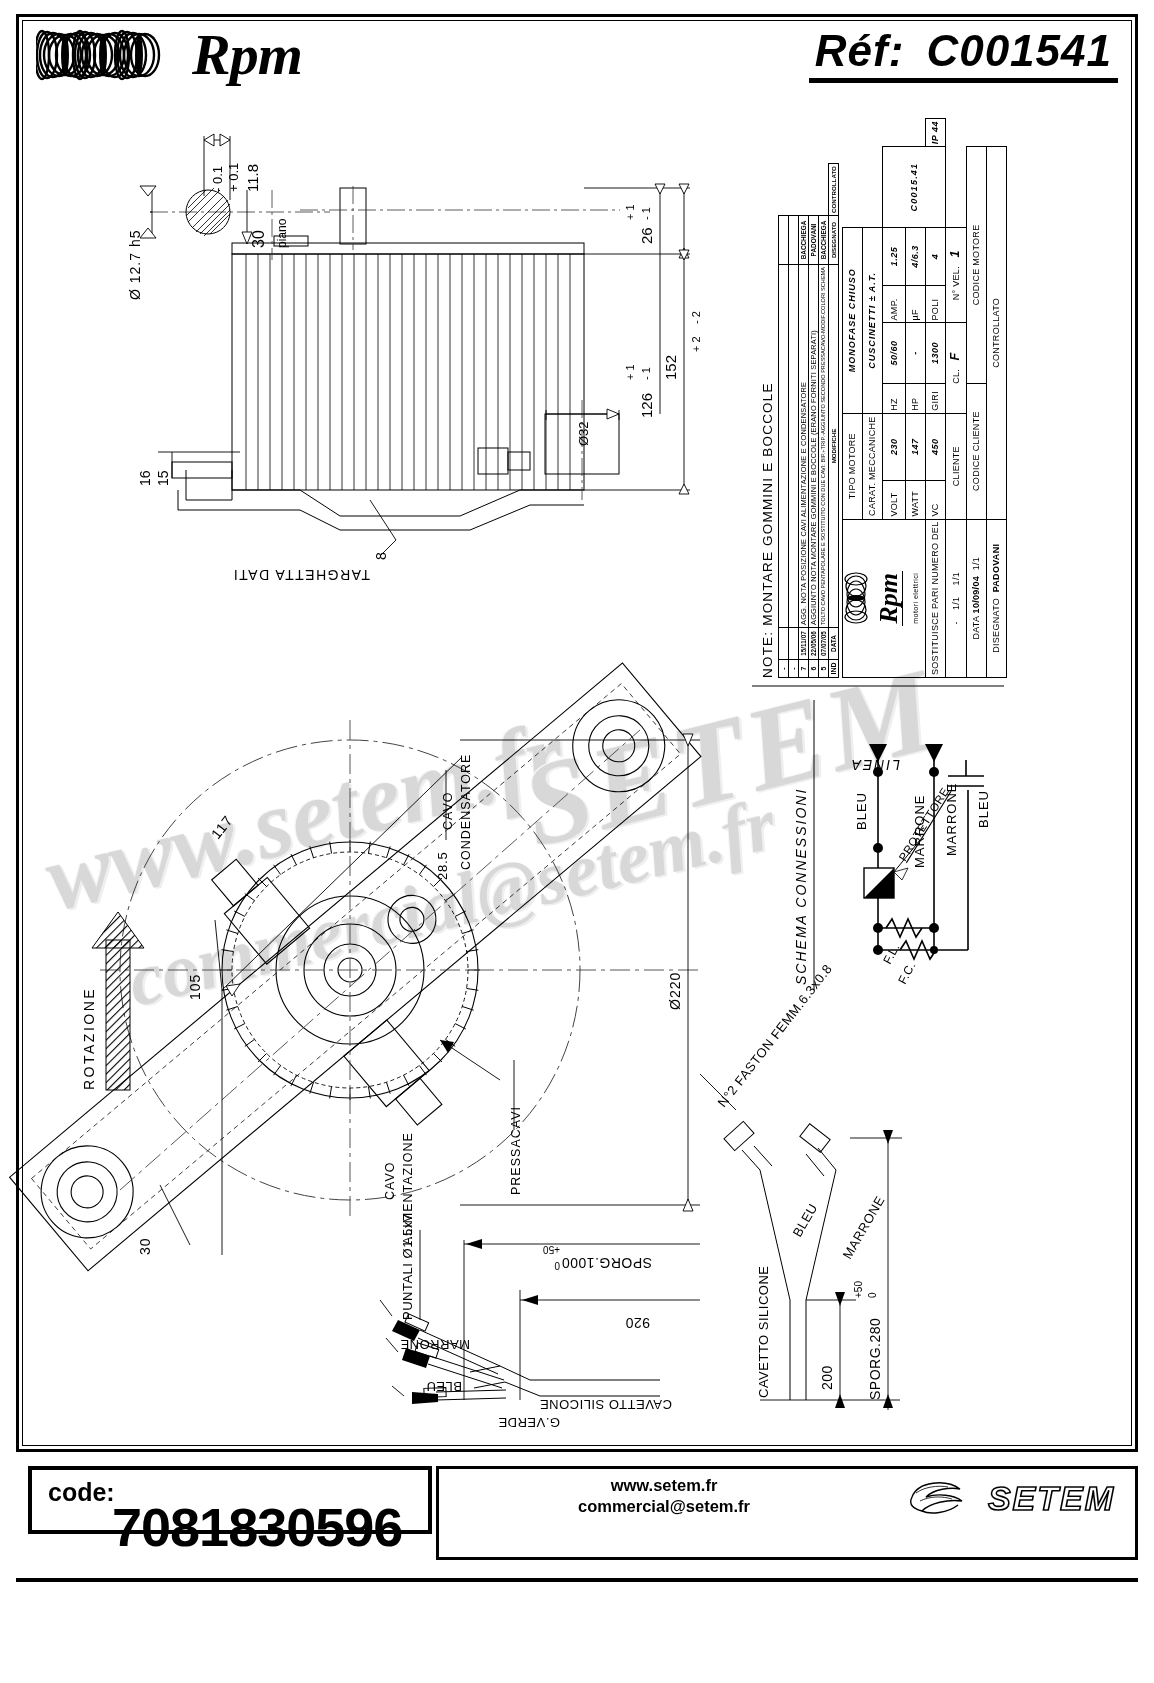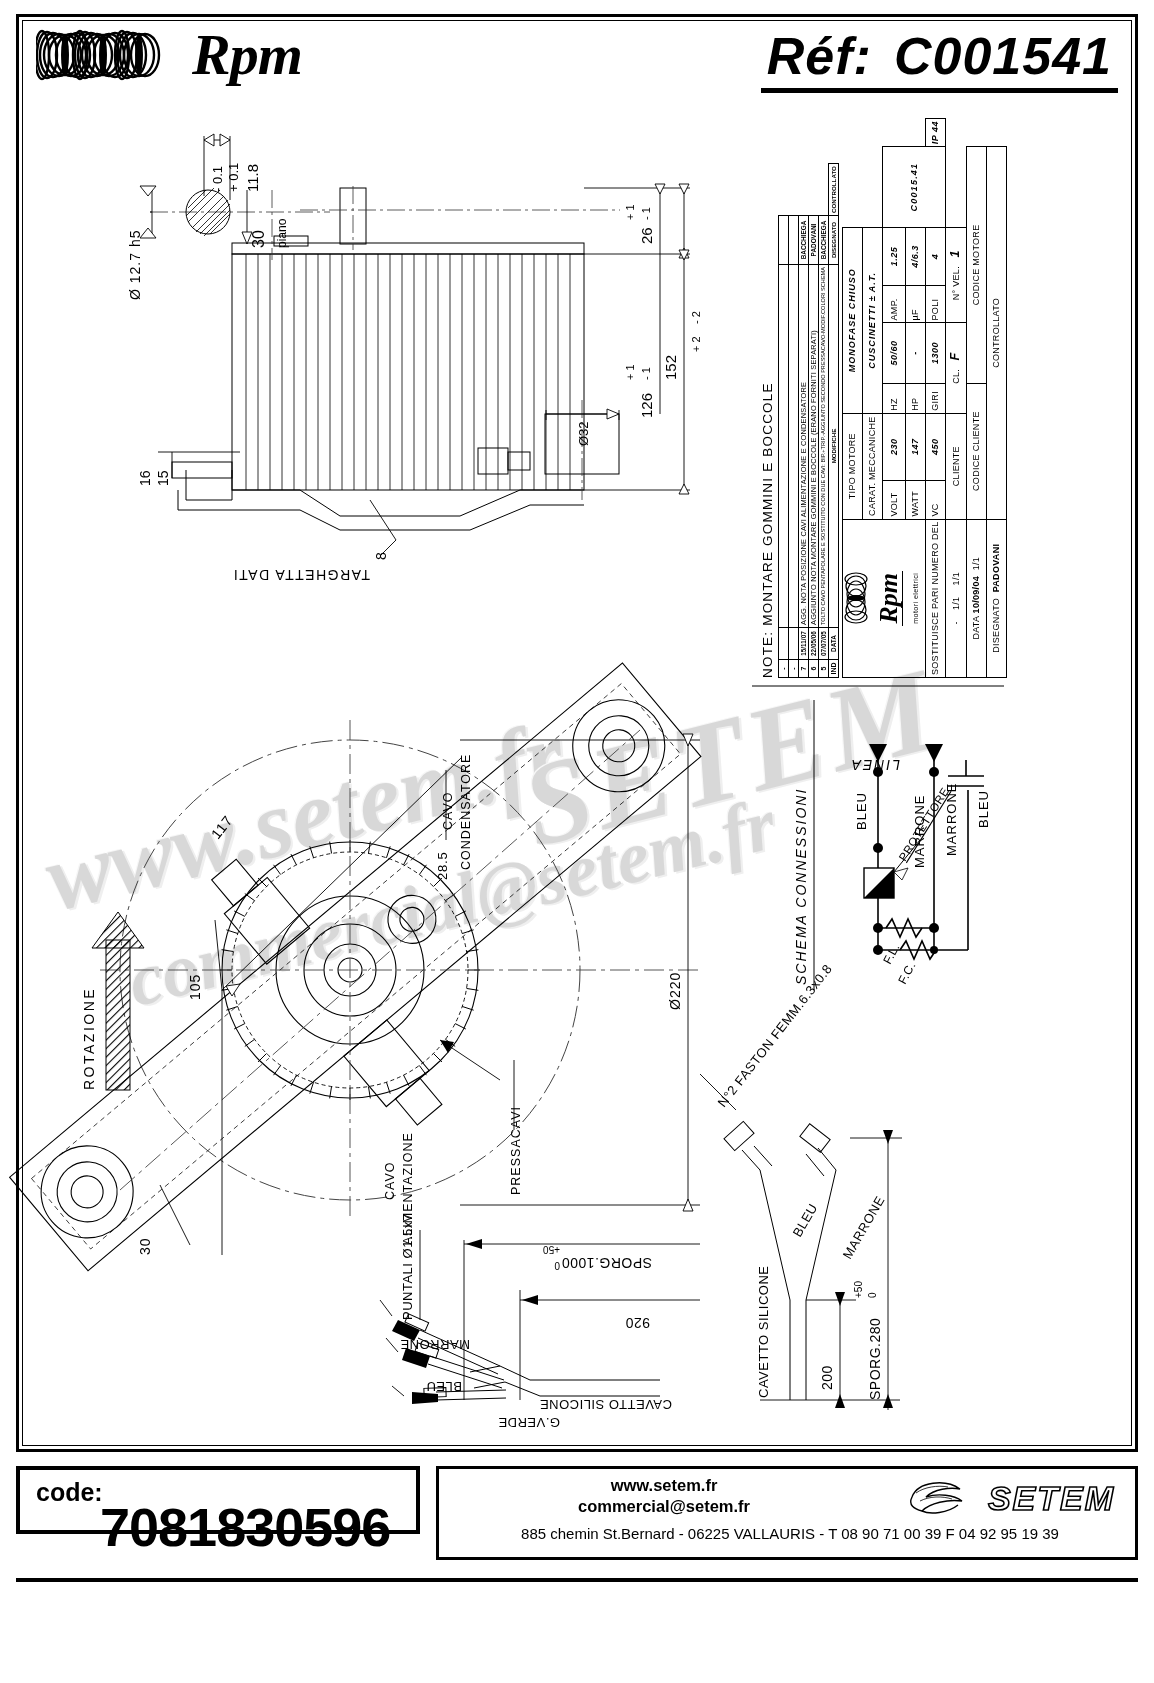--- a/index.html
+++ b/index.html
@@ -7,21 +7,21 @@
   #page{position:relative;width:1154px;height:1683px;background:#fff;overflow:hidden;}
 
   
   .frame{position:absolute;left:16px;top:14px;width:1122px;height:1438px;border:3px solid #000;box-sizing:border-box;}
   .frame-inner{position:absolute;left:22px;top:20px;width:1110px;height:1426px;border:1px solid #000;box-sizing:border-box;}
 
   
   .logo-wrap{position:absolute;left:36px;top:26px;display:flex;align-items:center;gap:6px;}
   .coils{display:flex;align-items:center;}
   .logo-text{font-family:"Liberation Serif",serif;font-style:italic;font-weight:bold;font-size:58px;line-height:1;letter-spacing:-1px;}
-  .ref{position:absolute;right:36px;top:26px;font-style:italic;font-weight:bold;font-size:52px;
+  .ref{position:absolute;right:36px;top:26px;font-style:italic;font-weight:bold;font-size:44px;
        border-bottom:5px solid #000;padding:0 6px 2px 6px;white-space:nowrap;letter-spacing:1px;}
   .ref .rlbl{margin-right:22px;}
 
   
   .wm{position:absolute;pointer-events:none;font-family:"Liberation Serif",serif;font-weight:bold;font-style:italic;
       color:#d8d8d8;text-shadow:2px 2px 0 #efefef, -1px -1px 0 #f6f6f6;user-select:none;}
   .wm1{left:40px;top:760px;font-size:96px;transform:rotate(-14deg);}
   .wm2{left:520px;top:690px;font-size:118px;transform:rotate(-14deg);letter-spacing:4px;}
   .wm3{left:120px;top:860px;font-size:74px;transform:rotate(-14deg);}
 
@@ -47,21 +47,21 @@
   .val-big{font-style:italic;font-weight:bold;font-size:13.5px;letter-spacing:1px;}
   .code-big{font-style:italic;font-weight:bold;font-size:19px;letter-spacing:1.2px;}
 
   .brandcell{text-align:center;}
   .brand-rpm{font-family:"Liberation Serif",serif;font-style:italic;font-weight:bold;font-size:26px;
              border-bottom:1.6px solid #000;display:inline-block;line-height:1;padding:0 2px;}
   .brand-sub{font-size:7.2px;letter-spacing:.4px;margin-top:2px;}
 
   
   .footer{position:absolute;left:16px;top:1466px;width:1122px;height:108px;}
-  .code-box{position:absolute;left:0;top:0;width:404px;height:68px;border:4px solid #000;box-sizing:border-box;}
+  .code-box{position:absolute;left:12px;top:0;width:404px;height:68px;border:4px solid #000;box-sizing:border-box;}
   .code-lbl{position:absolute;left:16px;top:8px;font-size:25px;font-weight:bold;}
   .code-val{position:absolute;left:80px;top:26px;font-size:54px;font-weight:bold;letter-spacing:-1px;}
   .info-box{position:absolute;left:420px;top:0;width:702px;height:94px;border:3px solid #000;box-sizing:border-box;}
   .web{position:absolute;left:60px;top:6px;width:330px;text-align:center;font-size:16.5px;font-weight:bold;line-height:1.25;}
   .addr{position:absolute;left:20px;top:56px;width:662px;text-align:center;font-size:15px;}
   .setem-logo{position:absolute;right:20px;top:8px;display:flex;align-items:center;gap:8px;}
   .setem-word{font-family:"Liberation Sans",sans-serif;font-weight:bold;font-style:italic;font-size:34px;
               color:#fff;-webkit-text-stroke:1.6px #000;letter-spacing:2px;}
   .bottom-rule{position:absolute;left:16px;top:1578px;width:1122px;height:4px;background:#000;}
   svg.draw{position:absolute;left:0;top:0;overflow:visible;}
@@ -683,18 +683,17 @@
       </div>
       <div class="setem-logo">
         <svg width="76" height="42" viewBox="0 0 76 42">
           <path d="M8 20 C14 4, 42 2, 56 12 C46 10, 30 12, 22 20 C34 16, 50 18, 58 24 C44 22, 26 26, 18 34 C10 32, 4 28, 8 20 Z" fill="#fff" stroke="#000" stroke-width="1.4"></path>
           <path d="M18 34 C26 38, 44 36, 54 28" fill="none" stroke="#000" stroke-width="1.4"></path>
           <path d="M12 16 C20 10, 34 8, 44 10" fill="none" stroke="#000" stroke-width="0.8"></path>
           <path d="M16 24 C26 19, 38 19, 48 22" fill="none" stroke="#000" stroke-width="0.8"></path>
         </svg>
         <span class="setem-word">SETEM</span>
       </div>
-      <div class="addr">885 chemin St.Bernard  -  06225 VALLAURIS  -  T 08 90 71 00 39   F 04 92 95 19 39</div>
     </div>
   </div>
   <div class="bottom-rule"></div>
 
 </div>
 
 </body></html>

